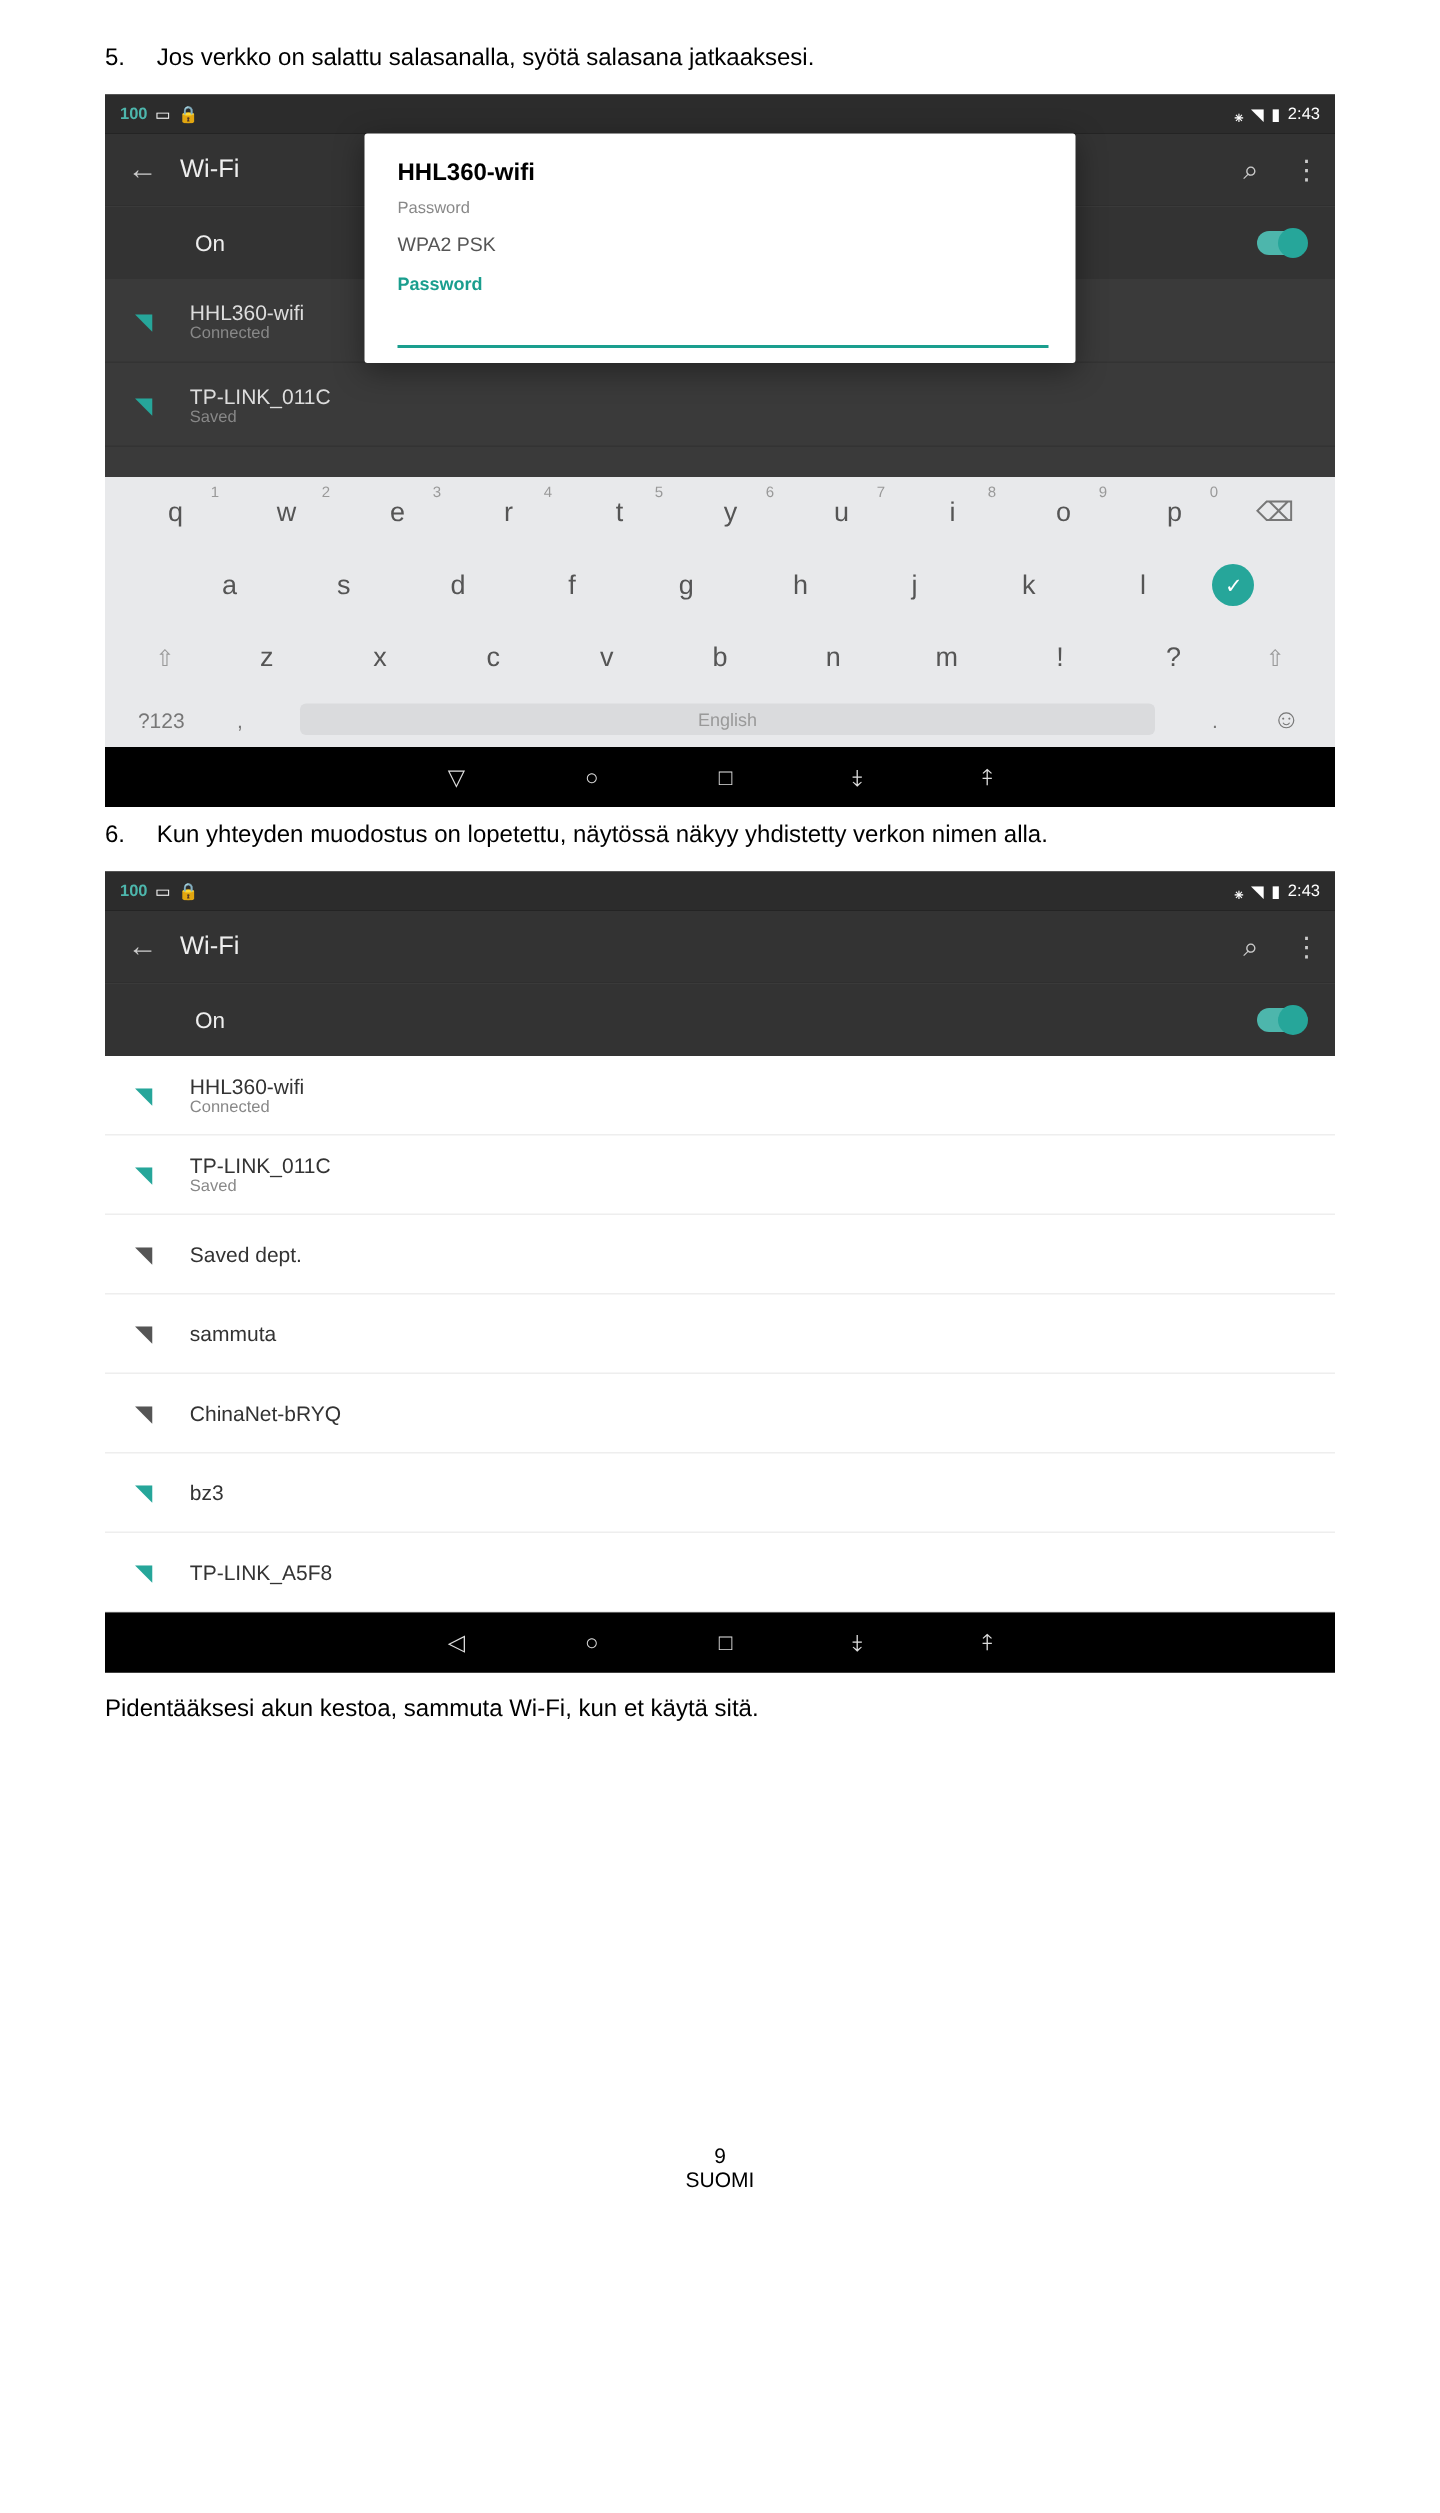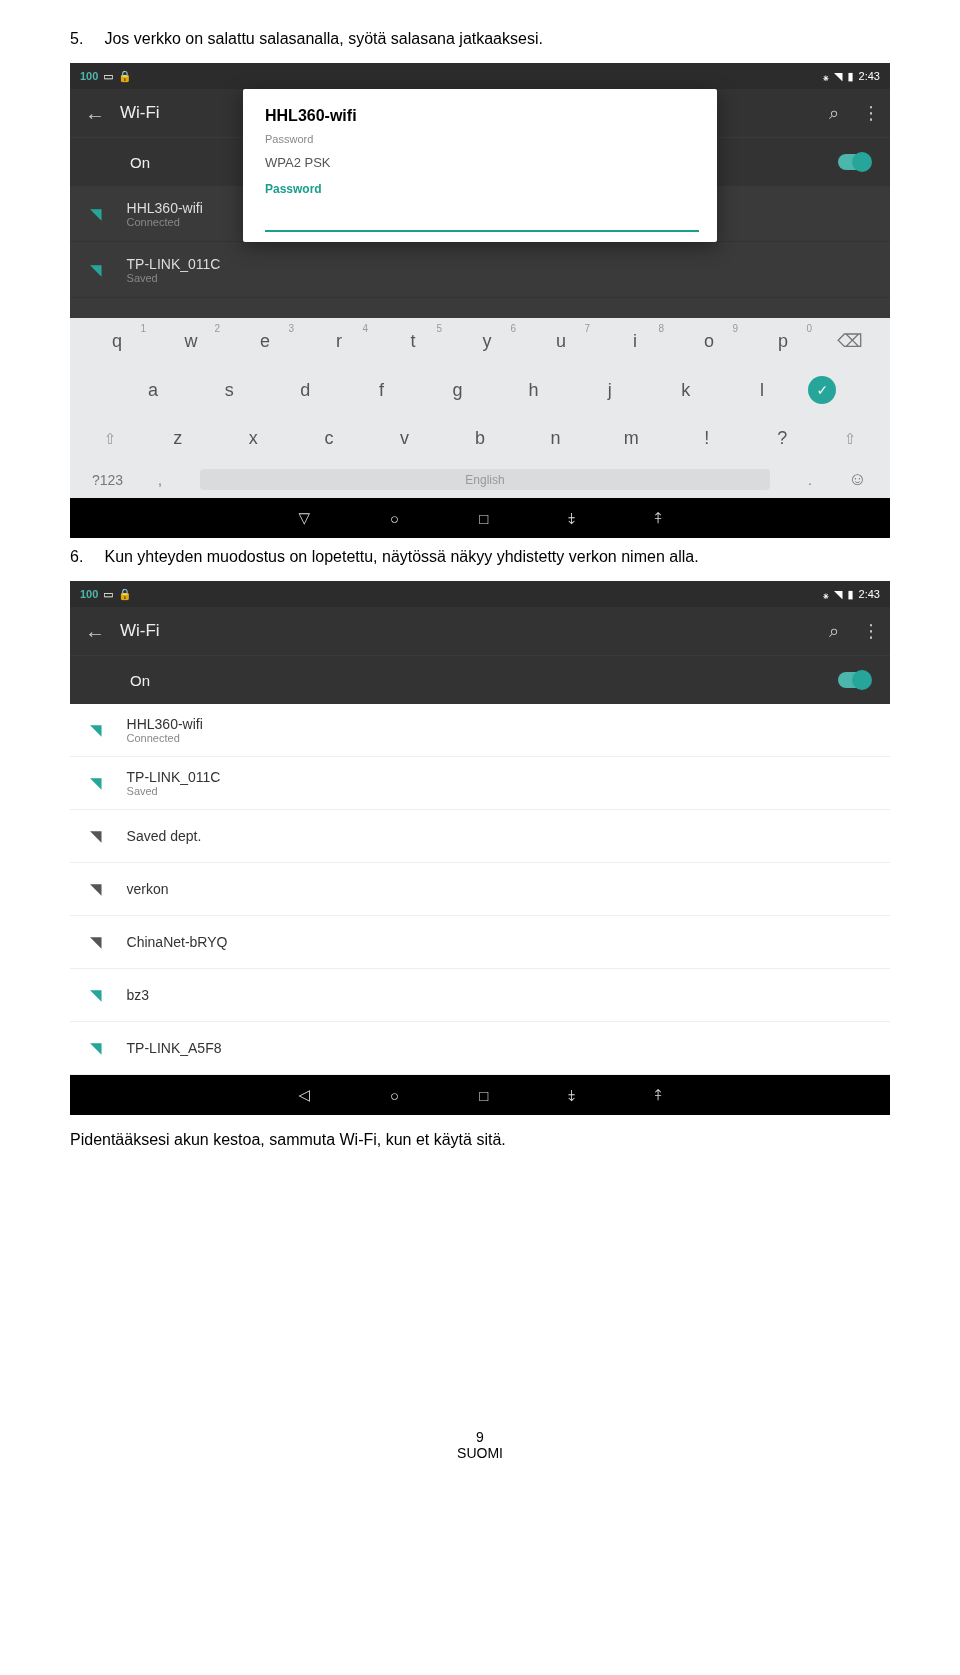--- a/index.html
+++ b/index.html
@@ -348,21 +348,21 @@
         </div>
         <div class="white-item">
           <span class="wifi-ico ">◥</span>
           <div>
             <div class="net-name">Saved dept.</div>
           </div>
         </div>
         <div class="white-item">
           <span class="wifi-ico ">◥</span>
           <div>
-            <div class="net-name">verkon</div>
+            <div class="net-name">sammuta</div>
           </div>
         </div>
         <div class="white-item">
           <span class="wifi-ico ">◥</span>
           <div>
             <div class="net-name">ChinaNet-bRYQ</div>
           </div>
         </div>
         <div class="white-item">
           <span class="wifi-ico teal">◥</span>

